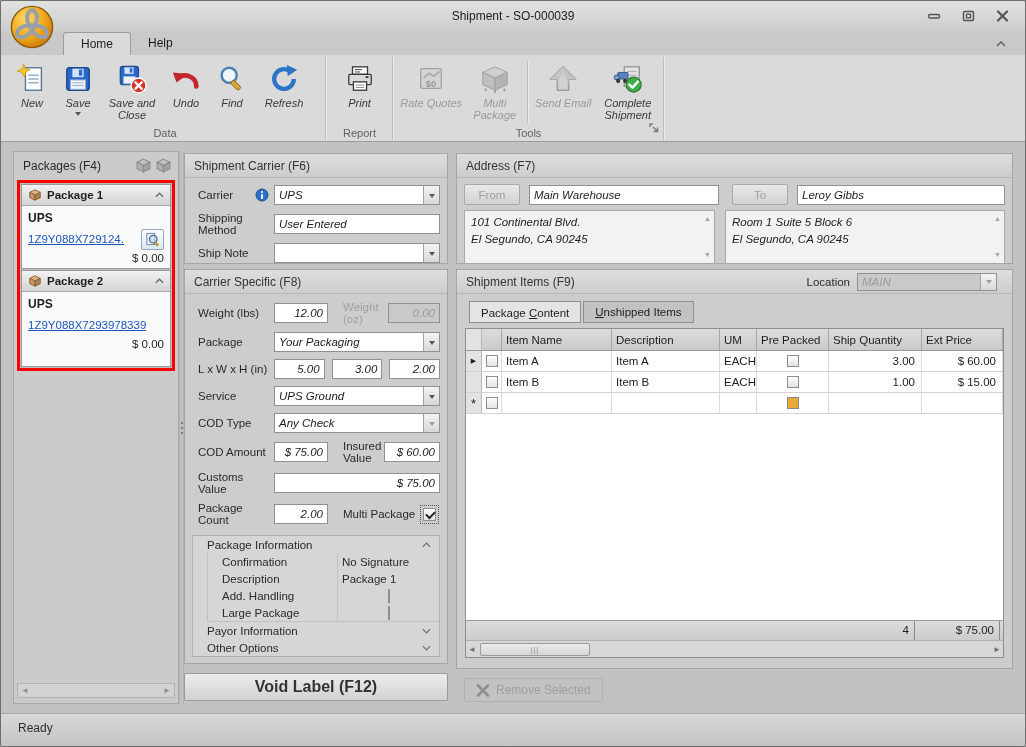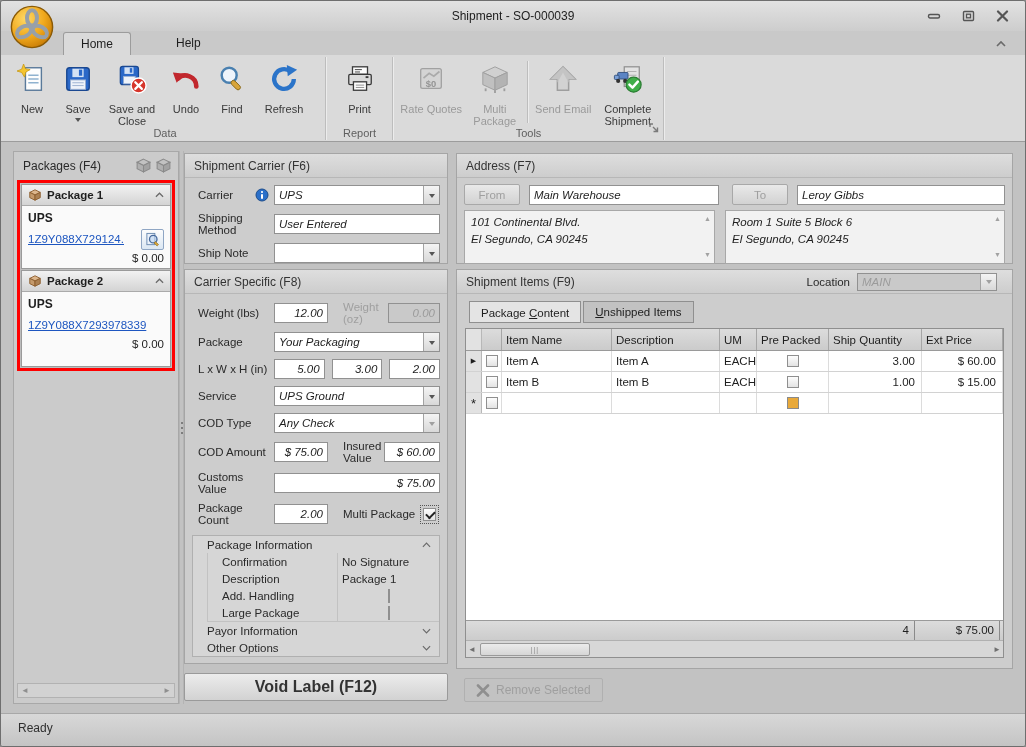--- a/index.html
+++ b/index.html
@@ -13,37 +13,37 @@
   .title { position:absolute; left:0; right:0; top:0; line-height:30px; text-align:center;
            font-size:12px; color:#1e1e1e; }
   .winbtns { position:absolute; right:14px; top:8px; display:flex; gap:16px; }
   .winbtn { width:18px; height:14px; display:flex; align-items:center; justify-content:center; }
   .logo { position:absolute; left:8px; top:3px; width:46px; height:46px; z-index:6; }
   .ribbon-collapse { position:absolute; right:16px; top:37px; width:16px; height:12px;
                      display:flex; align-items:center; justify-content:center; z-index:3;}
 
   
   .tabrow { position:absolute; top:30px; left:0; right:0; height:24px; background:#c9c9c9; }
-  .tabs-inner { position:absolute; left:62px; bottom:0; display:flex;gap:28px; }
+  .tabs-inner { position:absolute; left:62px; bottom:0; display:flex; }
   .rtab { padding:0 17px; line-height:22px; font-size:12px; color:#1e1e1e; }
   .rtab.active { background:#dadada; border:1px solid #9c9c9c; border-bottom:none;
                  border-radius:3px 3px 0 0; }
 
   
   .ribbon { position:absolute; top:54px; left:0; right:0; height:87px; background:#dadada;
             border-bottom:1px solid #9c9c9c; }
   .rgroup { position:absolute; top:2px; height:83px; border-right:1px solid #bdbdbd;
             box-shadow:1px 0 0 #ececec; }
   .rlabel { position:absolute; bottom:1px; left:0; right:0; text-align:center;
             font-size:11px; color:#5f5f5f; }
   .rbuttons { display:flex; align-items:flex-start; padding:2px 4px 0 4px; height:68px; }
   .rbtn { display:flex; flex-direction:column; align-items:center; padding-top:3px;
           border-radius:2px; cursor:default; }
   .ric { height:33px; display:flex; align-items:center; justify-content:center; }
-  .rlbl { font-size:11px; color:#3a3a3a; text-align:center; line-height:1.12; margin-top:8px; }
+  .rlbl { font-size:11px; color:#3a3a3a; text-align:center; line-height:1.12; margin-top:2px;font-style:italic; }
   .rbtn.dis .rlbl { color:#9a9a9a; }
   .rbtn.dis svg { filter:grayscale(1); opacity:.75; }
   .caret { width:0; height:0; border:3.5px solid transparent; border-top:4px solid #555; margin-top:3px; }
   .vdiv { width:1px; background:#bdbdbd; box-shadow:1px 0 0 #ececec; align-self:stretch; margin:2px 2px; }
   .launcher { position:absolute; right:4px; bottom:3px; }
 
   
   .content { position:absolute; top:141px; left:0; right:0; bottom:33px; background:#c2c2c2; }
 
   

